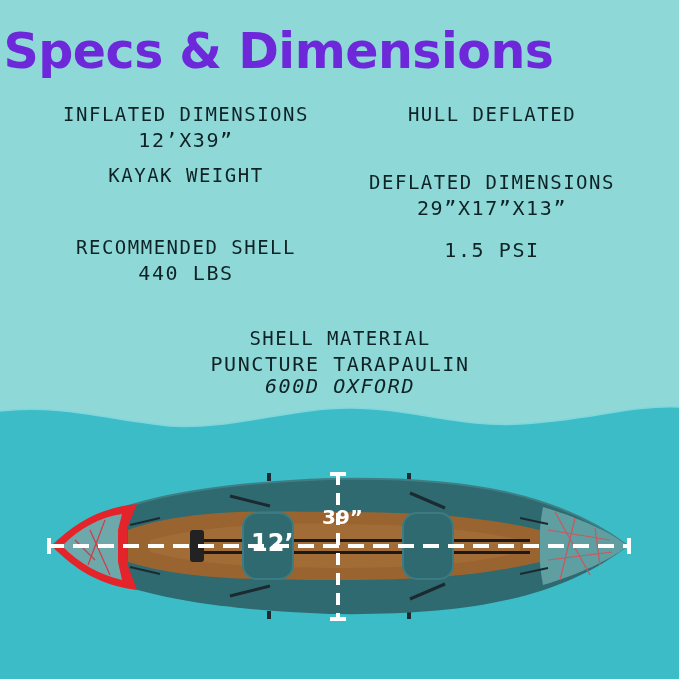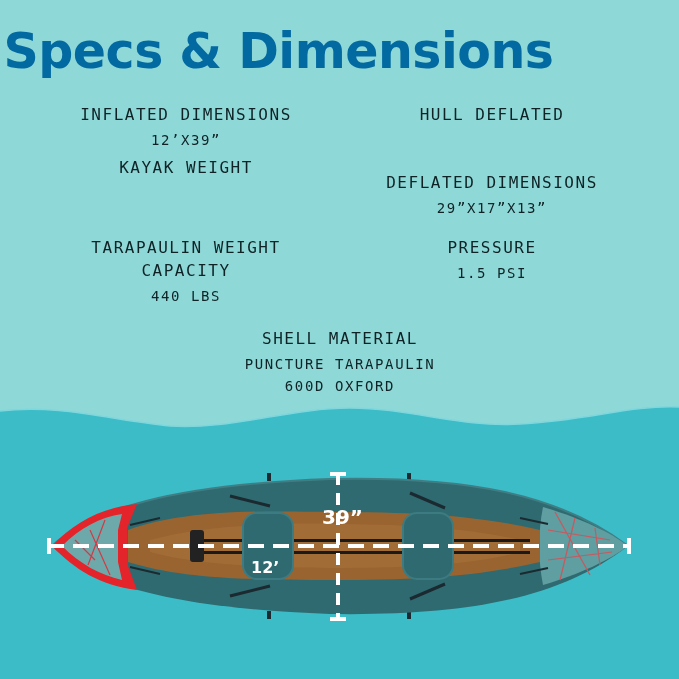--- a/index.html
+++ b/index.html
@@ -1,64 +1,62 @@
 <!DOCTYPE html>
 <html><head>
 <meta charset="utf-8">
 <style>
   html, body { margin:0; padding:0; }
   body { width:679px; height:679px; overflow:hidden; background:#8ed9d8; position:relative; font-family:"DejaVu Sans Mono", monospace; }
-  .title { position:absolute; top:22px; left:0; width:557px; text-align:center; color:#0369a1; font-family:"DejaVu Sans", sans-serif; font-weight:bold; font-size:49px; letter-spacing:-0.5px; line-height:60px; }
+  .title { position:absolute; top:22px; left:0; width:557px; text-align:center; color:#6d28d9; font-family:"DejaVu Sans", sans-serif; font-weight:bold; font-size:49px; letter-spacing:-0.5px; line-height:60px; }
   .spec { position:absolute; text-align:center; color:#0f2326; width:320px; }
-  .spec .lbl { font-size:16px; letter-spacing:1.5px; line-height:23px; }
-  .spec .val { font-size:14px; letter-spacing:1.6px; line-height:22px; margin-top:3px; }
+  .spec .lbl { font-size:19px; letter-spacing:1.5px; line-height:23px; }
+  .spec .val { font-size:20px; letter-spacing:1.6px; line-height:22px; margin-top:3px; }
   .left { left:26px; }
   .right { left:332px; }
   .center { left:180px; }
   svg.scene { position:absolute; left:0; top:0; }
   .dim { position:absolute; color:#ffffff; font-family:"DejaVu Sans", sans-serif; font-weight:bold; }
 </style>
 </head>
 <body>
 
 <div class="title">Specs &amp; Dimensions</div>
 
 <div class="spec left" style="top:103px;">
   <div class="lbl">INFLATED DIMENSIONS</div>
   <div class="val">12’X39”</div>
 </div>
 
 <div class="spec right" style="top:103px;">
   <div class="lbl">HULL DEFLATED</div>
 </div>
 
-<div class="spec left" style="top:156px;">
+<div class="spec left" style="top:164px;">
   <div class="lbl">KAYAK WEIGHT</div>
 </div>
 
 <div class="spec right" style="top:171px;">
   <div class="lbl">DEFLATED DIMENSIONS</div>
   <div class="val">29”X17”X13”</div>
 </div>
 
 <div class="spec left" style="top:236px;">
-  <div class="lbl">TARAPAULIN WEIGHT</div>
-  <div class="lbl">CAPACITY</div>
+  <div class="lbl">RECOMMENDED SHELL</div>
   <div class="val">440 LBS</div>
 </div>
 
 <div class="spec right" style="top:236px;">
-  <div class="lbl">PRESSURE</div>
   <div class="val">1.5 PSI</div>
 </div>
 
 <div class="spec center" style="top:327px;">
   <div class="lbl">SHELL MATERIAL</div>
   <div class="val">PUNCTURE TARAPAULIN</div>
-  <div class="val" style="margin-top:0;">600D OXFORD</div>
+  <div class="val" style="margin-top:0;font-style:italic;">600D OXFORD</div>
 </div>
 
 <svg class="scene" width="679" height="679" viewBox="0 0 679 679">
 
   <path d="M0,411 C60,404 110,420 170,426 C230,430 290,408 350,408 C410,408 460,428 520,424 C590,420 630,405 679,407 L679,679 L0,679 Z" fill="#3bbcc7"></path>
   <path d="M0,411 C60,404 110,420 170,426 C230,430 290,408 350,408 C410,408 460,428 520,424 C590,420 630,405 679,407" fill="none" stroke="#7fd6dd" stroke-width="1.5"></path>
 
   <rect x="267" y="473" width="4" height="8" fill="#1a2a30"></rect>
   <rect x="407" y="473" width="4" height="8" fill="#1a2a30"></rect>
   <rect x="267" y="611" width="4" height="8" fill="#1a2a30"></rect>
@@ -90,14 +88,14 @@
 
   <line x1="48" y1="546" x2="630" y2="546" stroke="#ffffff" stroke-width="4" stroke-dasharray="16,9"></line>
   <line x1="49" y1="538" x2="49" y2="554" stroke="#ffffff" stroke-width="4"></line>
   <line x1="629" y1="538" x2="629" y2="554" stroke="#ffffff" stroke-width="4"></line>
 
   <line x1="338" y1="473" x2="338" y2="620" stroke="#ffffff" stroke-width="4" stroke-dasharray="12,8"></line>
   <line x1="330" y1="474" x2="346" y2="474" stroke="#ffffff" stroke-width="4"></line>
   <line x1="330" y1="619" x2="346" y2="619" stroke="#ffffff" stroke-width="4"></line>
 </svg>
 
-<div class="dim" style="left:251px; top:558px; font-size:16px;text-align:center;">12’</div>
+<div class="dim" style="left:251px; top:529px; font-size:24px;text-align:center;">12’</div>
 <div class="dim" style="left:322px; top:505px; font-size:20px;">39”</div>
 
 </body></html>

